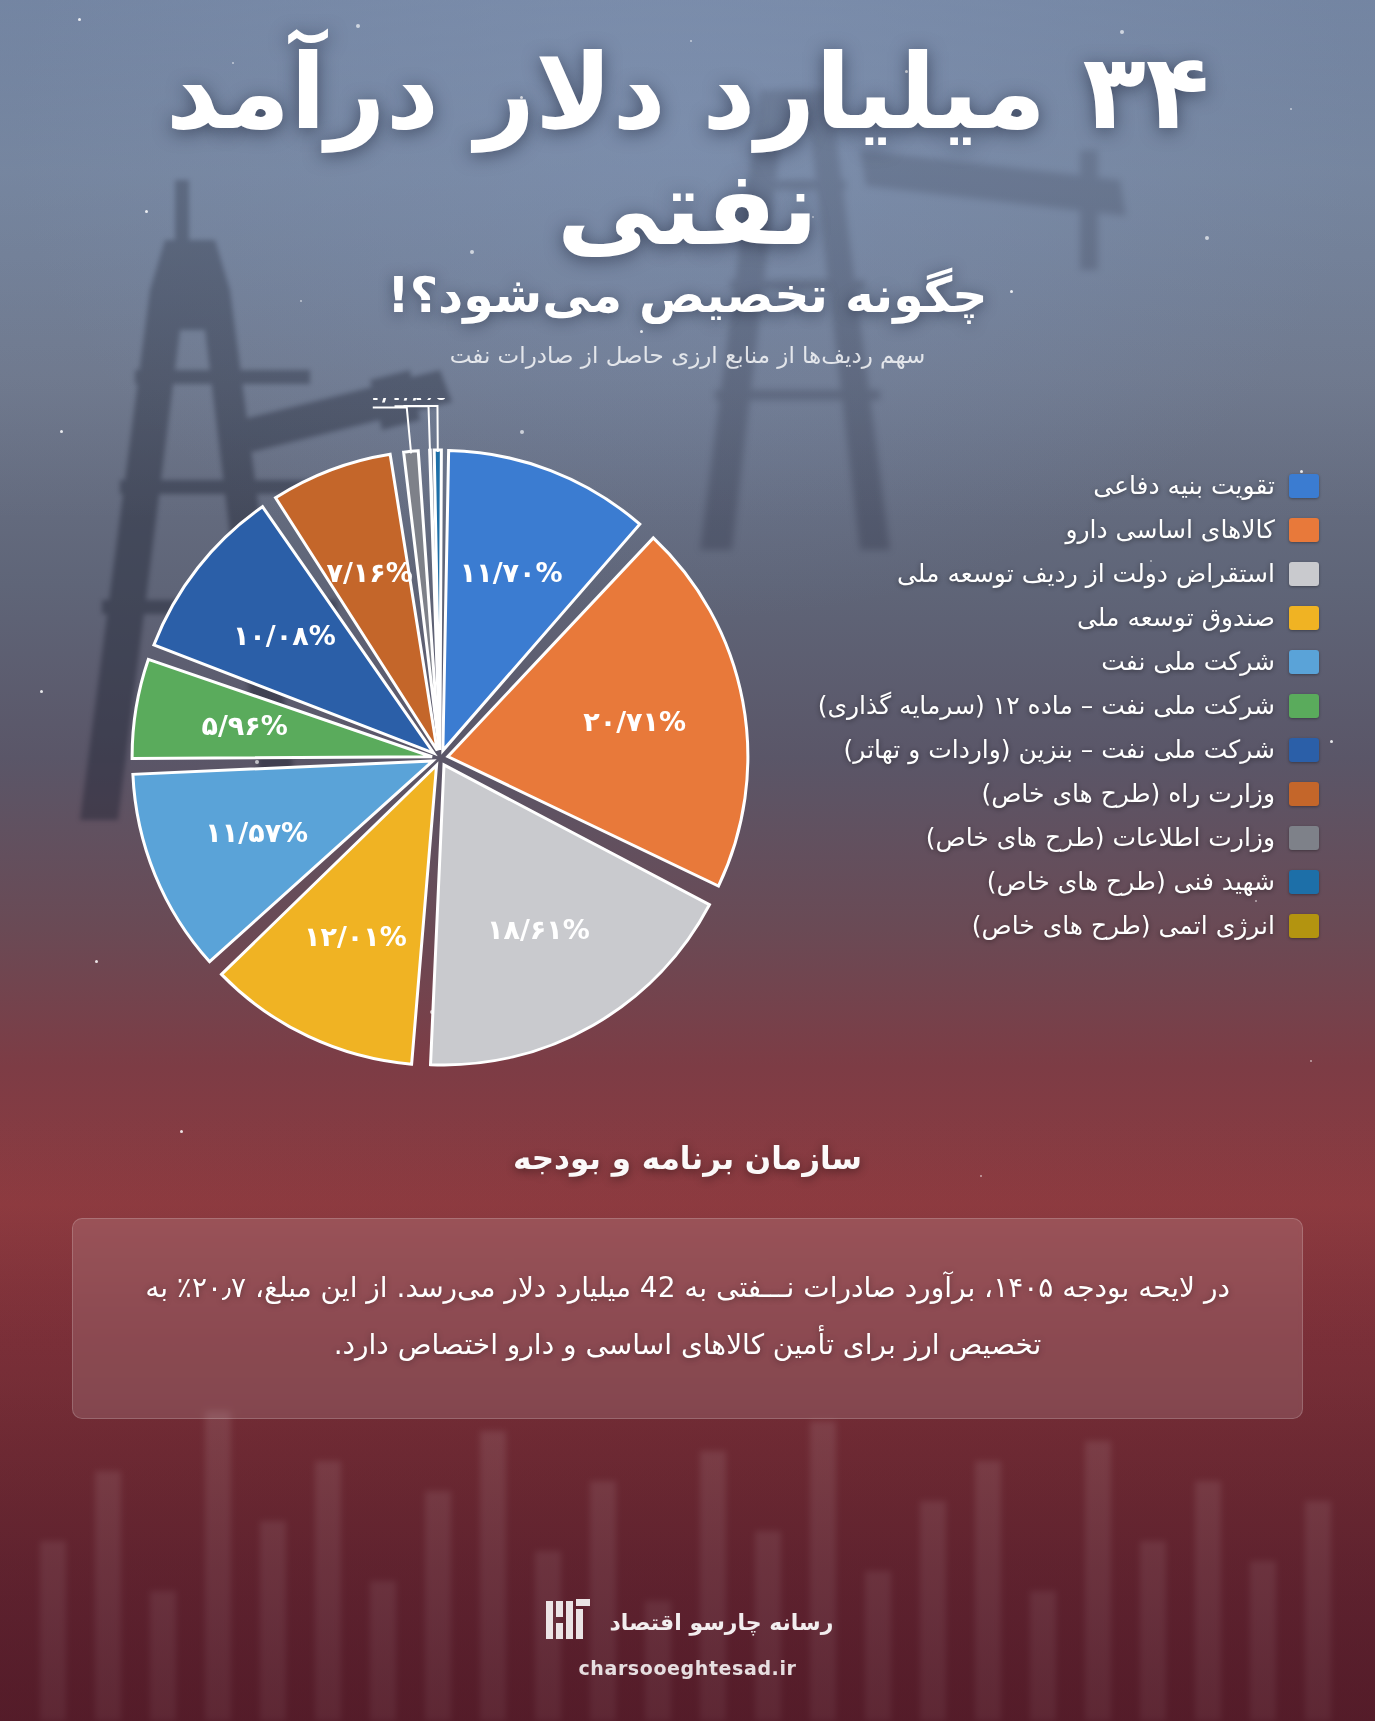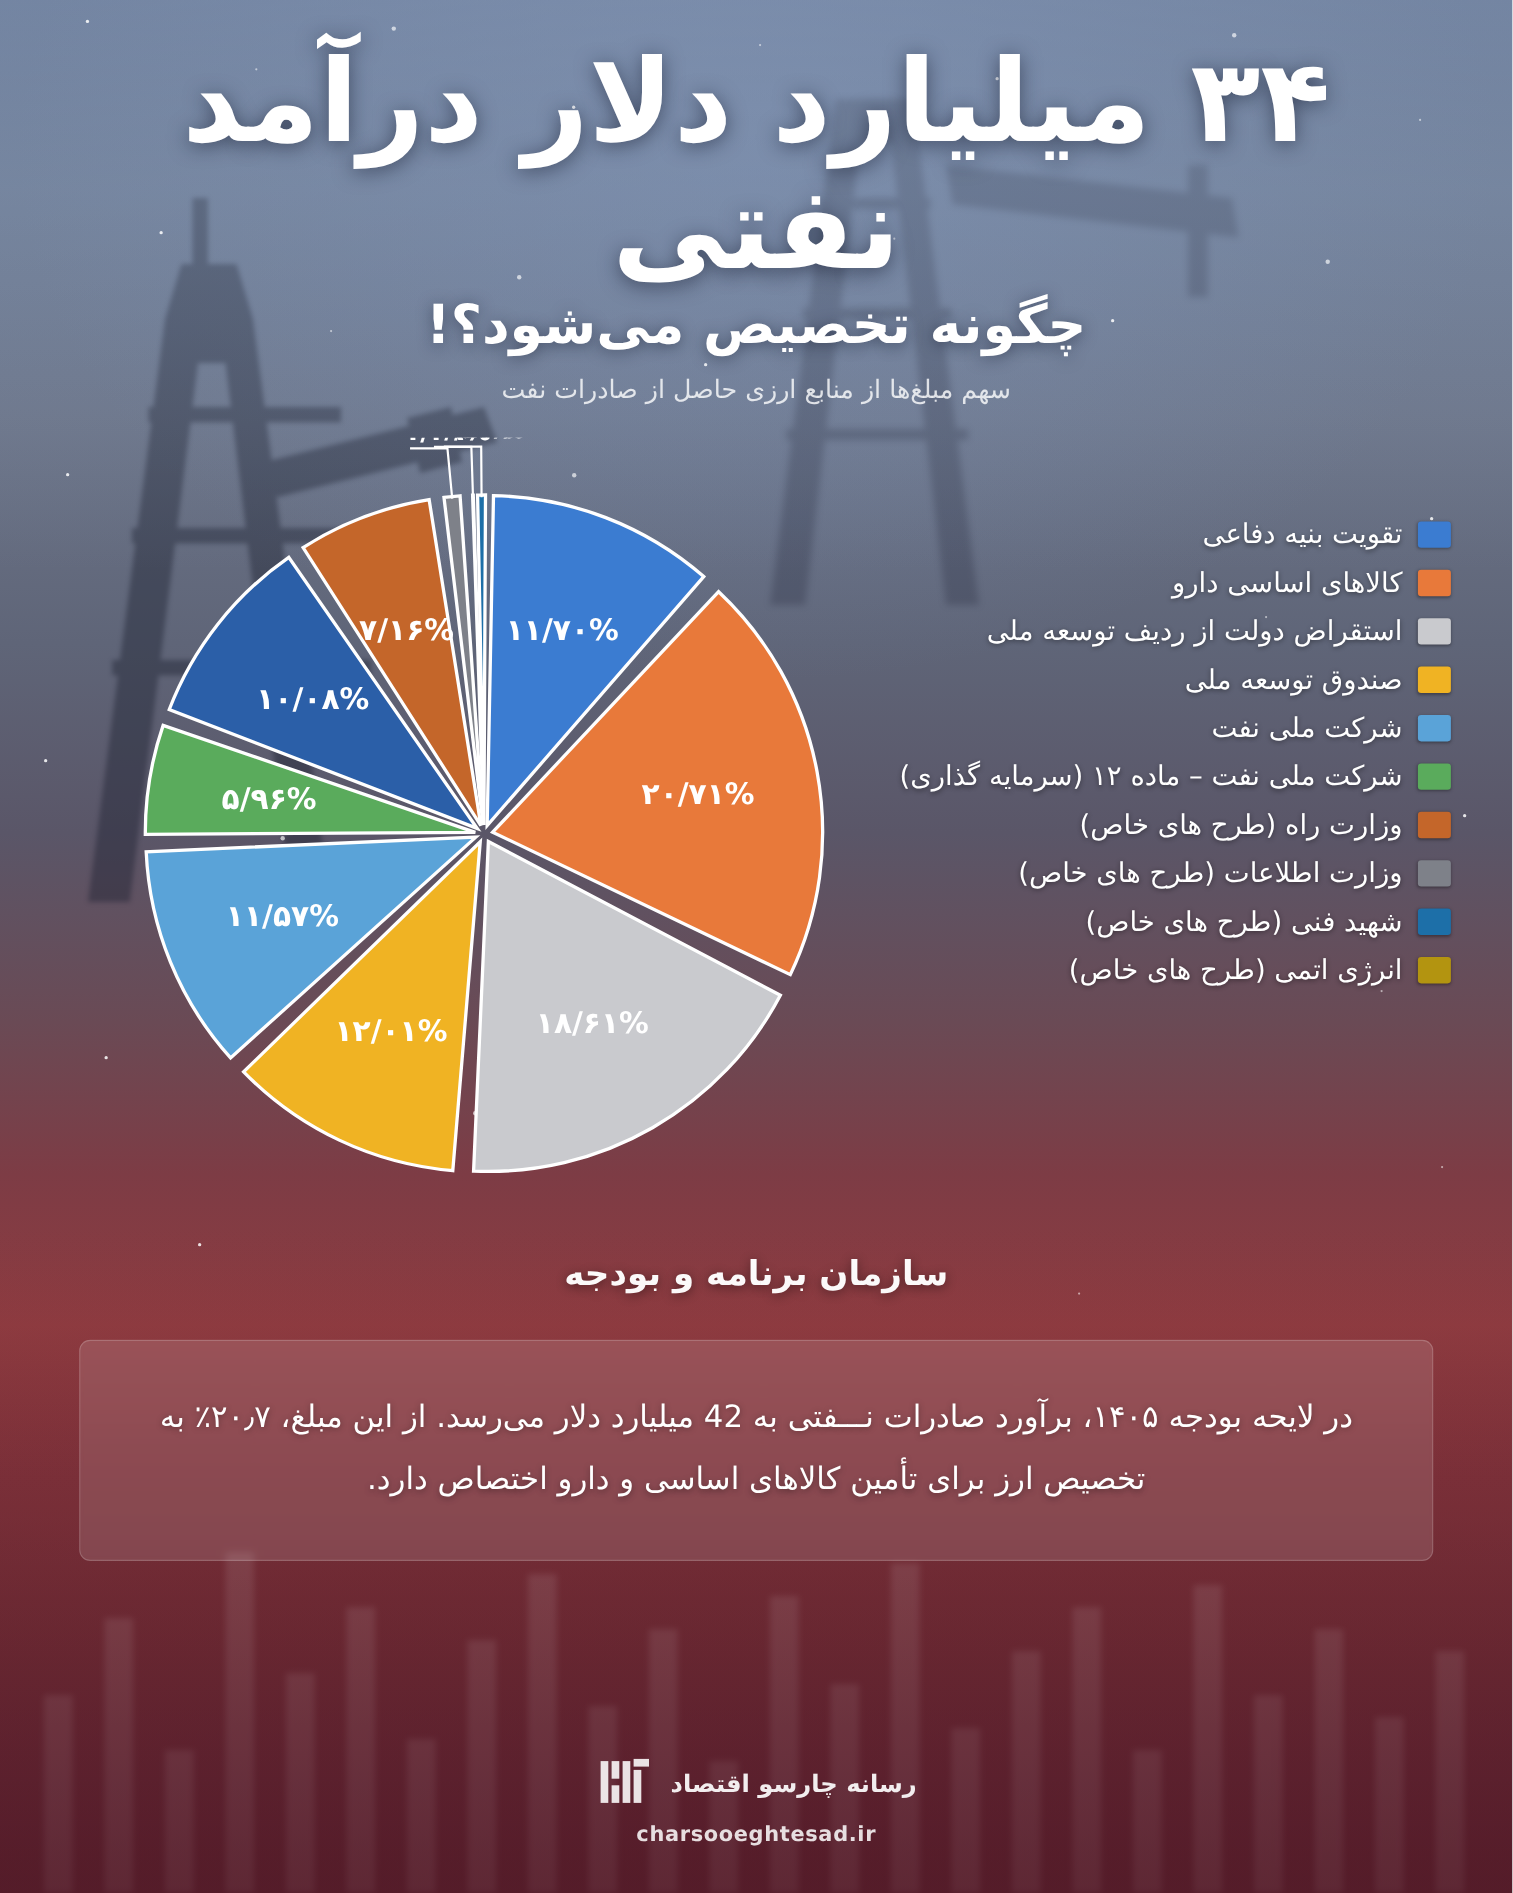--- a/index.html
+++ b/index.html
@@ -290,21 +290,21 @@
       <span class="star s2" style="left:430px;top:1010px"></span>
       <span class="star s3" style="left:1310px;top:1060px"></span>
       <span class="star" style="left:180px;top:1130px"></span>
       <span class="star s3" style="left:980px;top:1175px"></span>
     </div>
   </div>
 
   <div class="header">
     <div class="title">۳۴ میلیارد دلار درآمد نفتی</div>
     <div class="subtitle">چگونه تخصیص می‌شود؟!</div>
-    <div class="kicker">سهم مبلغ‌ها از منابع ارزی حاصل از صادرات نفت</div>
+    <div class="kicker">سهم ردیف‌ها از منابع ارزی حاصل از صادرات نفت</div>
   </div>
 
   <div class="chart-area">
 
     <div class="legend">
       <div class="legend-row">
         <span class="legend-swatch" style="background: rgb(59, 124, 209);"></span>
         <span class="legend-label">تقویت بنیه دفاعی</span>
       </div>
       <div class="legend-row">
@@ -319,20 +319,24 @@
         <span class="legend-swatch" style="background: rgb(240, 179, 35);"></span>
         <span class="legend-label">صندوق توسعه ملی</span>
       </div>
       <div class="legend-row">
         <span class="legend-swatch" style="background: rgb(90, 163, 216);"></span>
         <span class="legend-label">شرکت ملی نفت</span>
       </div>
       <div class="legend-row">
         <span class="legend-swatch" style="background: rgb(90, 171, 92);"></span>
         <span class="legend-label">شرکت ملی نفت – ماده ۱۲ (سرمایه گذاری)</span>
+      </div>
+      <div class="legend-row">
+        <span class="legend-swatch" style="background: rgb(43, 95, 168);"></span>
+        <span class="legend-label">شرکت ملی نفت – بنزین (واردات و تهاتر)</span>
       </div>
       <div class="legend-row">
         <span class="legend-swatch" style="background: rgb(196, 102, 42);"></span>
         <span class="legend-label">وزارت راه (طرح های خاص)</span>
       </div>
       <div class="legend-row">
         <span class="legend-swatch" style="background: rgb(126, 129, 137);"></span>
         <span class="legend-label">وزارت اطلاعات (طرح های خاص)</span>
       </div>
       <div class="legend-row">

